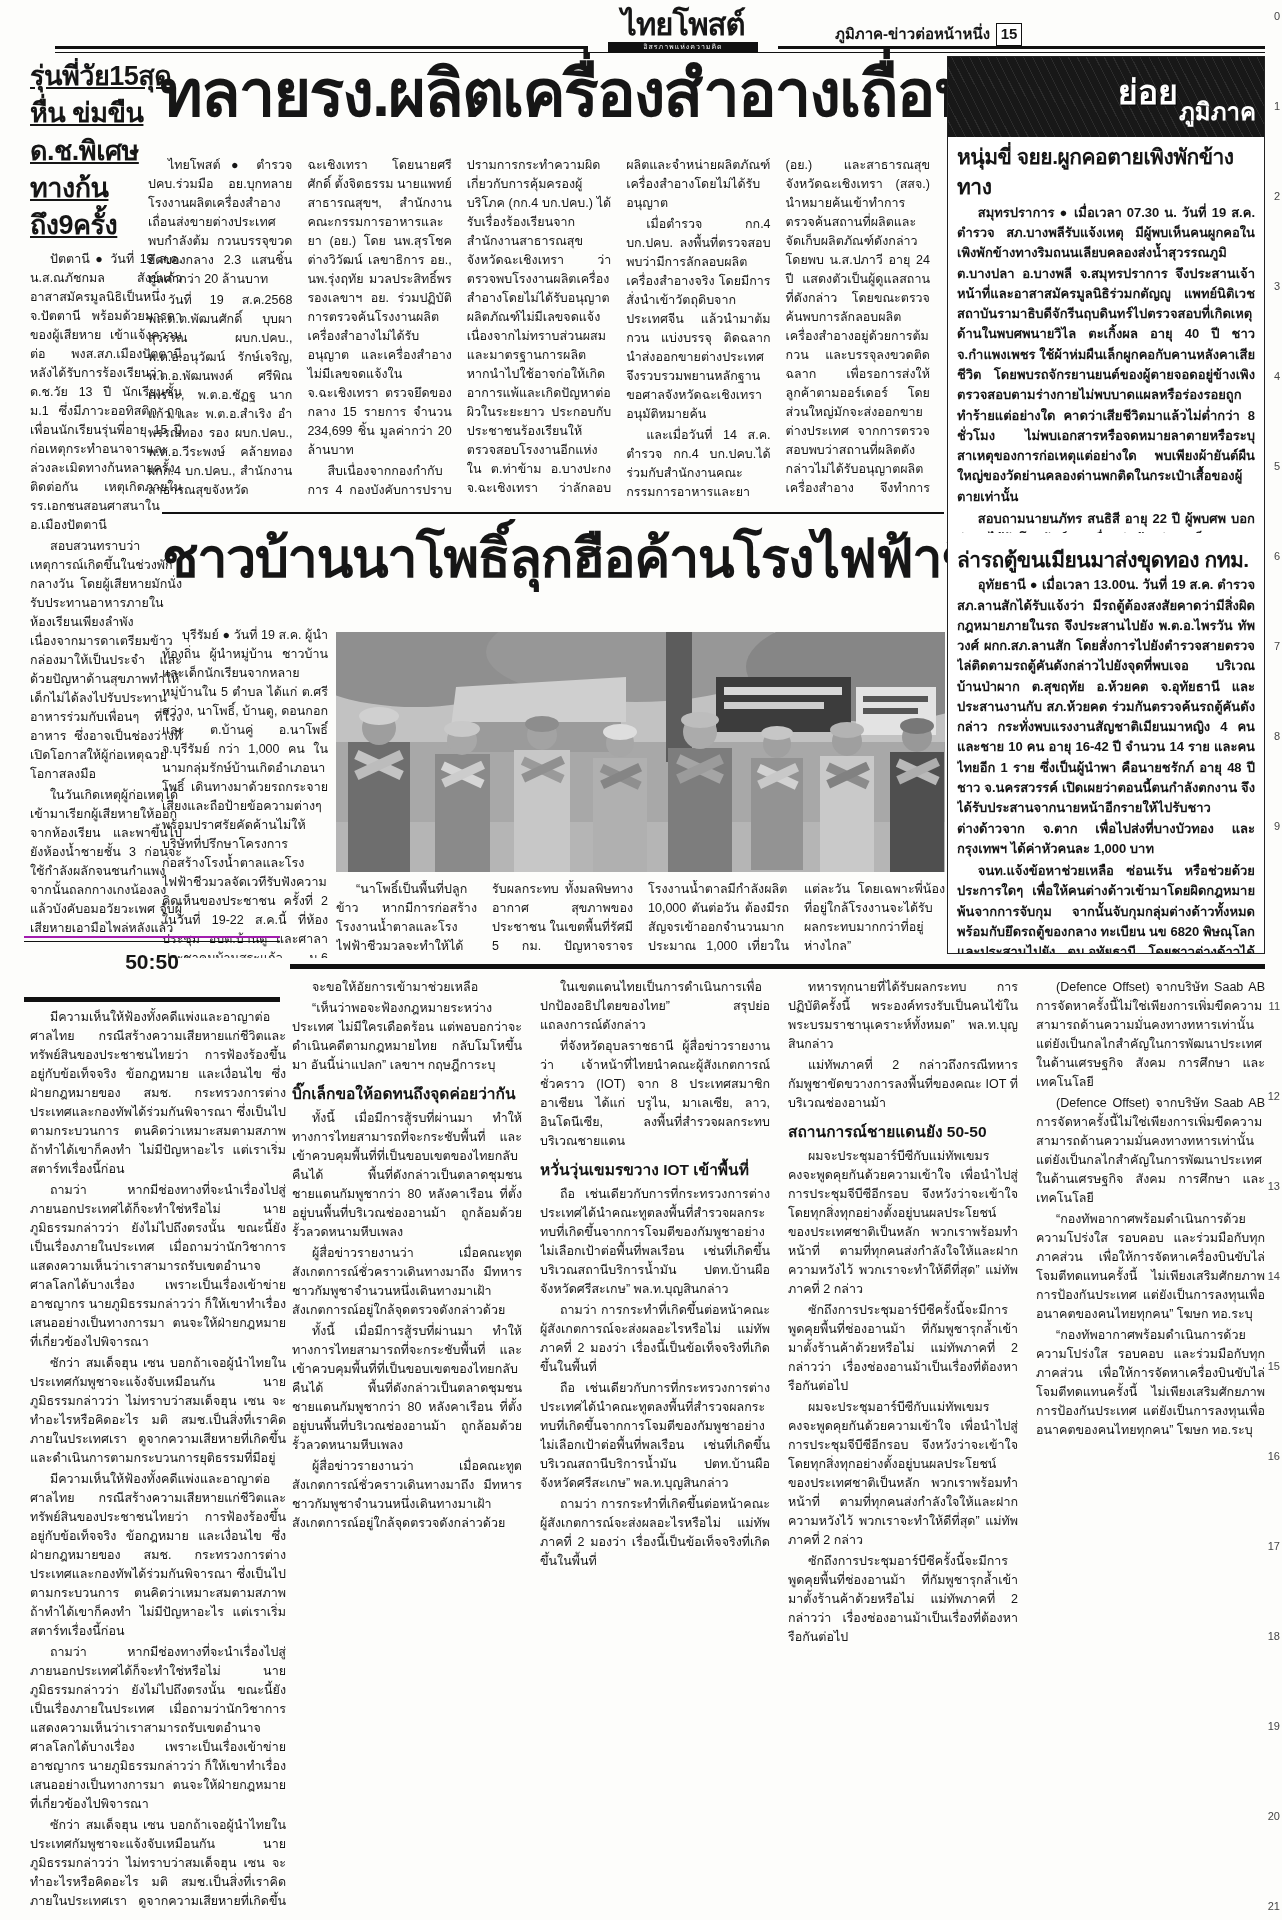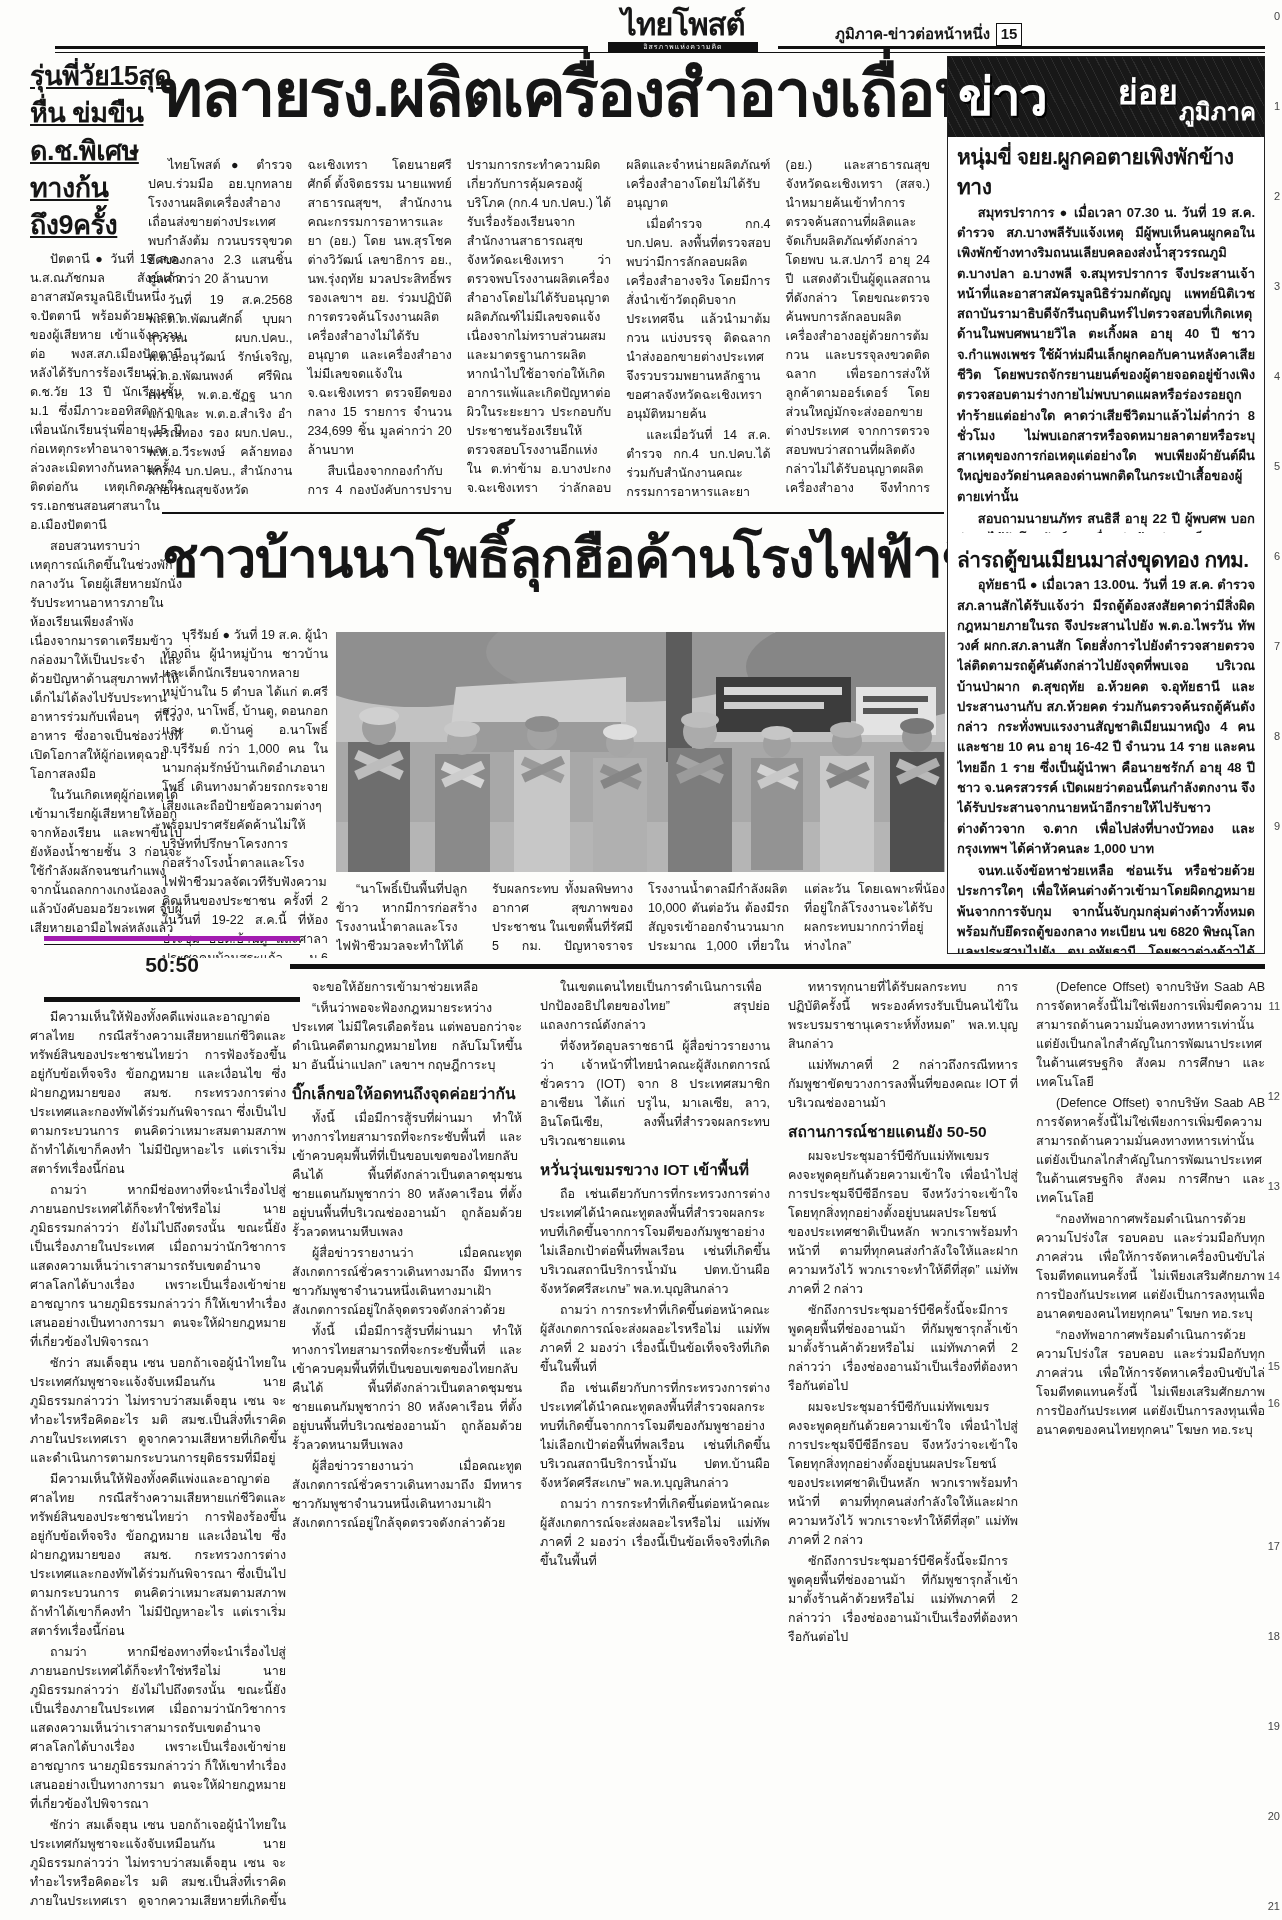--- a/index.html
+++ b/index.html
@@ -44,21 +44,21 @@
   #brief-masthead .maptex { position:absolute; inset:0;
      background:repeating-linear-gradient(63deg,#181818 0 7px,#2e2e2e 7px 8px),repeating-linear-gradient(-21deg,transparent 0 11px,#2a2a2a 11px 12px); opacity:.9; }
   #brief-word-1 { position:relative; color:#fff; font-size:52px; font-weight:800; line-height:72px; letter-spacing:-2px; text-shadow:2px 2px 0 #000; }
   #brief-word-2 { position:absolute; right:86px; top:8px; color:#fff; font-size:34px; font-weight:800; text-shadow:1px 1px 0 #000; }
   #brief-word-3 { position:absolute; right:8px; bottom:6px; color:#fff; font-size:24px; font-weight:800; }
   .brief-article { padding:5px 9px 7px 9px; }
   .brief-headline { font-size:21px; font-weight:800; line-height:1.45; letter-spacing:-0.5px; }
   .brief-body { font-size:13px; line-height:1.56;font-weight:bold; }
 
   
-  #jump-label-block { left:44px; top:936px; width:256px; height:66px; border-top:5px solid #a21caf; border-bottom:5px solid #111; }
+  #jump-label-block { left:24px; top:936px; width:256px; height:66px; border-top:2px solid #a21caf; border-bottom:5px solid #111; }
   #jump-label-inner { border-top:1px solid #111; margin-top:3px; text-align:center; font-size:21px; font-weight:800; padding-top:8px; }
   #jump-col-1 { left:30px; top:1008px; width:256px; height:900px; font-size:12.5px; }
   #bottom-rule { left:290px; top:964px; width:975px; height:5px; background:#111; }
   .jump-col { top:978px; height:930px; position:absolute; font-size:12.5px; }
   #jump-col-2 { left:292px; width:230px; }
   #jump-col-3 { left:540px; width:230px; }
   #jump-col-4 { left:788px; width:230px; }
   #jump-col-5 { left:1036px; width:229px; }
   .subhead { font-size:15.5px; font-weight:800; margin:4px 0 3px 0; text-indent:0; }
   .subhead:empty { display:none; }
@@ -77,21 +77,21 @@
     <div class="ruler-mark" style="top: 550px;">6</div>
     <div class="ruler-mark" style="top: 640px;">7</div>
     <div class="ruler-mark" style="top: 730px;">8</div>
     <div class="ruler-mark" style="top: 820px;">9</div>
     <div class="ruler-mark" style="top: 910px; padding-left: 27px;">10</div>
     <div class="ruler-mark" style="top: 1000px;">11</div>
     <div class="ruler-mark" style="top: 1090px;">12</div>
     <div class="ruler-mark" style="top: 1180px;">13</div>
     <div class="ruler-mark" style="top: 1270px;">14</div>
     <div class="ruler-mark" style="top: 1360px;">15</div>
-    <div class="ruler-mark" style="top: 1397px; text-align: right;">16</div>
+    <div class="ruler-mark" style="top: 1450px; text-align: right;">16</div>
     <div class="ruler-mark" style="top: 1540px;">17</div>
     <div class="ruler-mark" style="top: 1630px;">18</div>
     <div class="ruler-mark" style="top: 1720px;">19</div>
     <div class="ruler-mark" style="top: 1810px;">20</div>
     <div class="ruler-mark" style="top: 1900px;">21</div>
   </div>
 
 <div class="abs" id="masthead">
   <div id="logo-wrap">
     <div id="logo-text">ไทยโพสต์</div>
@@ -206,21 +206,20 @@
   </svg>
 </div>
 
 <div class="abs body-text flow" id="biomass-below">
     <p>“นาโพธิ์เป็นพื้นที่ปลูกข้าว หากมีการก่อสร้างโรงงานน้ำตาลและโรงไฟฟ้าชีวมวลจะทำให้ได้รับผลกระทบ ทั้งมลพิษทางอากาศ สุขภาพของประชาชน ในเขตพื้นที่รัศมี 5 กม. ปัญหาจราจร โรงงานน้ำตาลมีกำลังผลิต 10,000 ตันต่อวัน ต้องมีรถสัญจรเข้าออกจำนวนมากประมาณ 1,000 เที่ยวในแต่ละวัน โดยเฉพาะพี่น้องที่อยู่ใกล้โรงงานจะได้รับผลกระทบมากกว่าที่อยู่ห่างไกล”</p>
   </div>
 
 <div class="abs" id="news-brief">
   <div id="brief-masthead">
     <div class="maptex"></div>
-    <div id="brief-word-1">ข่าว</div>
     <div id="brief-word-2">ย่อย</div>
     <div id="brief-word-3">ภูมิภาค</div>
   </div>
   <div class="brief-article">
     <div class="brief-headline">หนุ่มขี่ จยย.ผูกคอตายเพิงพักข้างทาง</div>
     <div class="brief-body flow" style="height:330px;">
         <p>สมุทรปราการ ● เมื่อเวลา 07.30 น. วันที่ 19 ส.ค. ตำรวจ สภ.บางพลีรับแจ้งเหตุ มีผู้พบเห็นคนผูกคอในเพิงพักข้างทางริมถนนเลียบคลองส่งน้ำสุวรรณภูมิ ต.บางปลา อ.บางพลี จ.สมุทรปราการ จึงประสานเจ้าหน้าที่และอาสาสมัครมูลนิธิร่วมกตัญญู แพทย์นิติเวชสถาบันรามาธิบดีจักรีนฤบดินทร์ไปตรวจสอบที่เกิดเหตุ ด้านในพบศพนายวิไล ตะเกิ้งผล อายุ 40 ปี ชาว จ.กำแพงเพชร ใช้ผ้าห่มผืนเล็กผูกคอกับคานหลังคาเสียชีวิต โดยพบรถจักรยานยนต์ของผู้ตายจอดอยู่ข้างเพิง ตรวจสอบตามร่างกายไม่พบบาดแผลหรือร่องรอยถูกทำร้ายแต่อย่างใด คาดว่าเสียชีวิตมาแล้วไม่ต่ำกว่า 8 ชั่วโมง ไม่พบเอกสารหรือจดหมายลาตายหรือระบุสาเหตุของการก่อเหตุแต่อย่างใด พบเพียงผ้ายันต์ผืนใหญ่ของวัดย่านคลองด่านพกติดในกระเป๋าเสื้อของผู้ตายเท่านั้น</p>
         <p>สอบถามนายนภัทร สนธิสี อายุ 22 ปี ผู้พบศพ บอกว่าตนได้รับโทรศัพท์จากเพื่อนรุ่นน้องว่าพบเห็นคนผูกคอตายขณะกำลังขี่รถไปทำงาน ตนจึงออกมาดูก็พบว่าเสียชีวิตแล้วจึงรีบแจ้งตำรวจ เบื้องต้นเจ้าหน้าที่มูลนิธิเก็บร่างส่งไปชันสูตรอย่างละเอียดที่หน่วยนิติเวช รามาธิบดีฯ อีกครั้ง พร้อมประสานญาติให้มารับศพไปประกอบพิธีทางศาสนาต่อไป</p>
       </div>
   </div>

